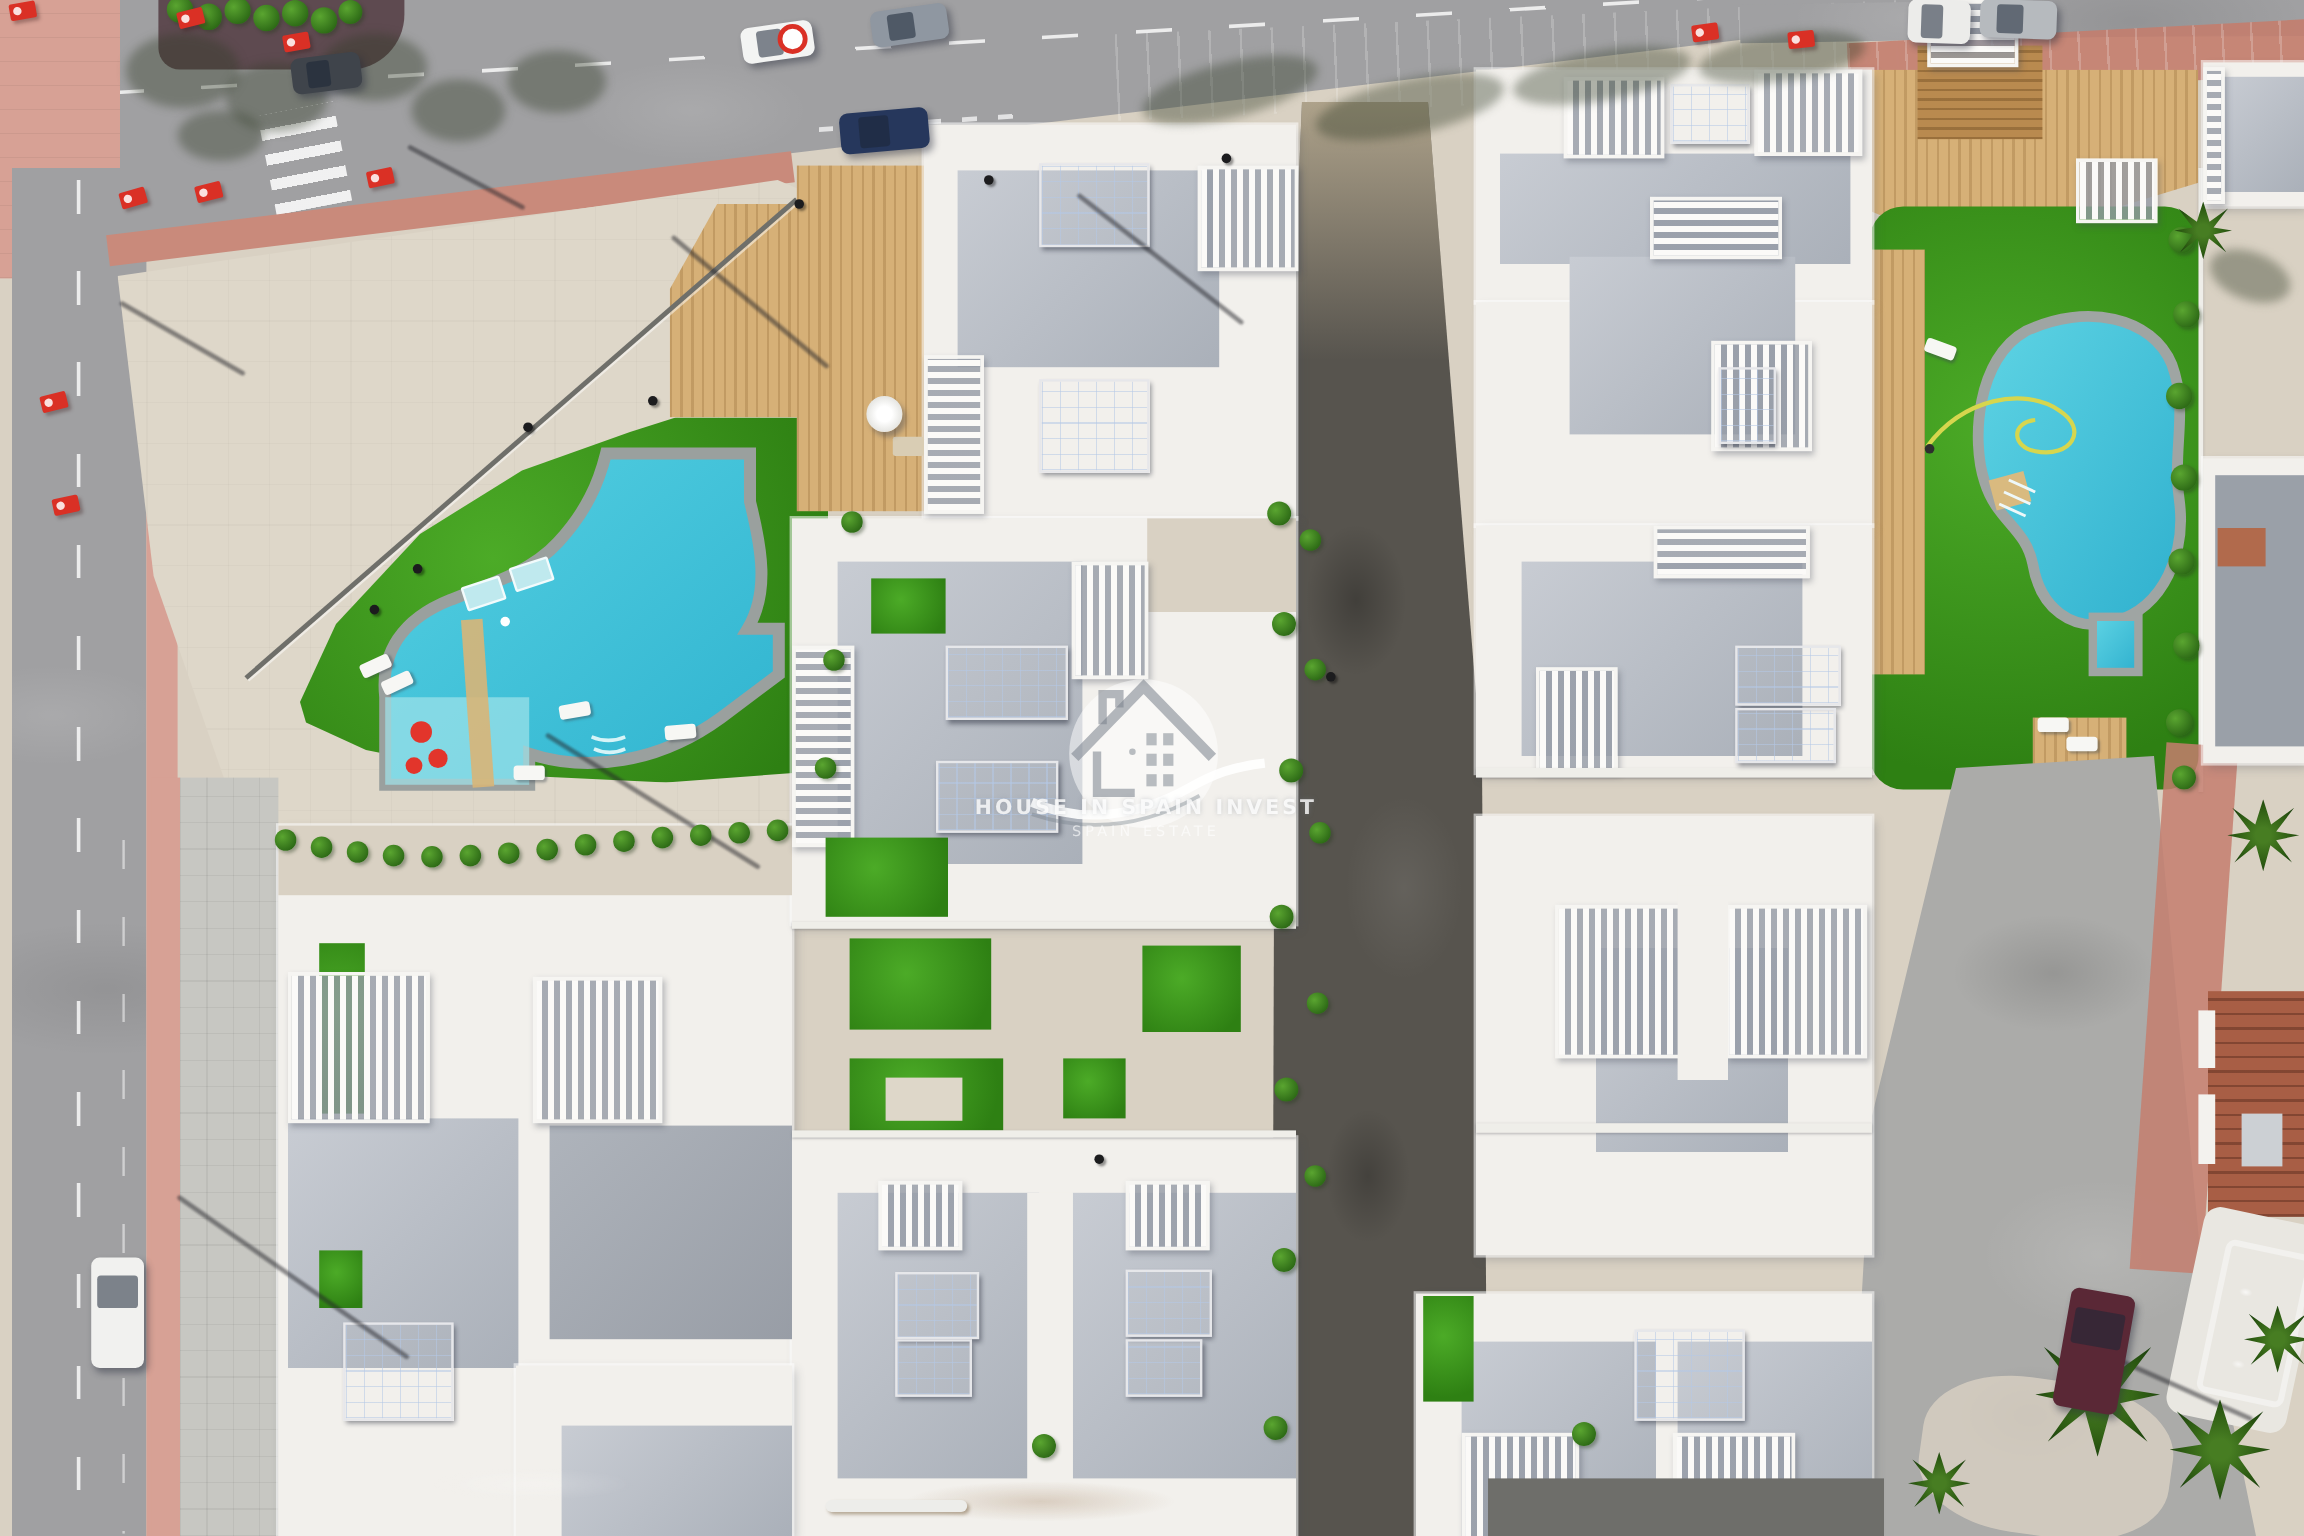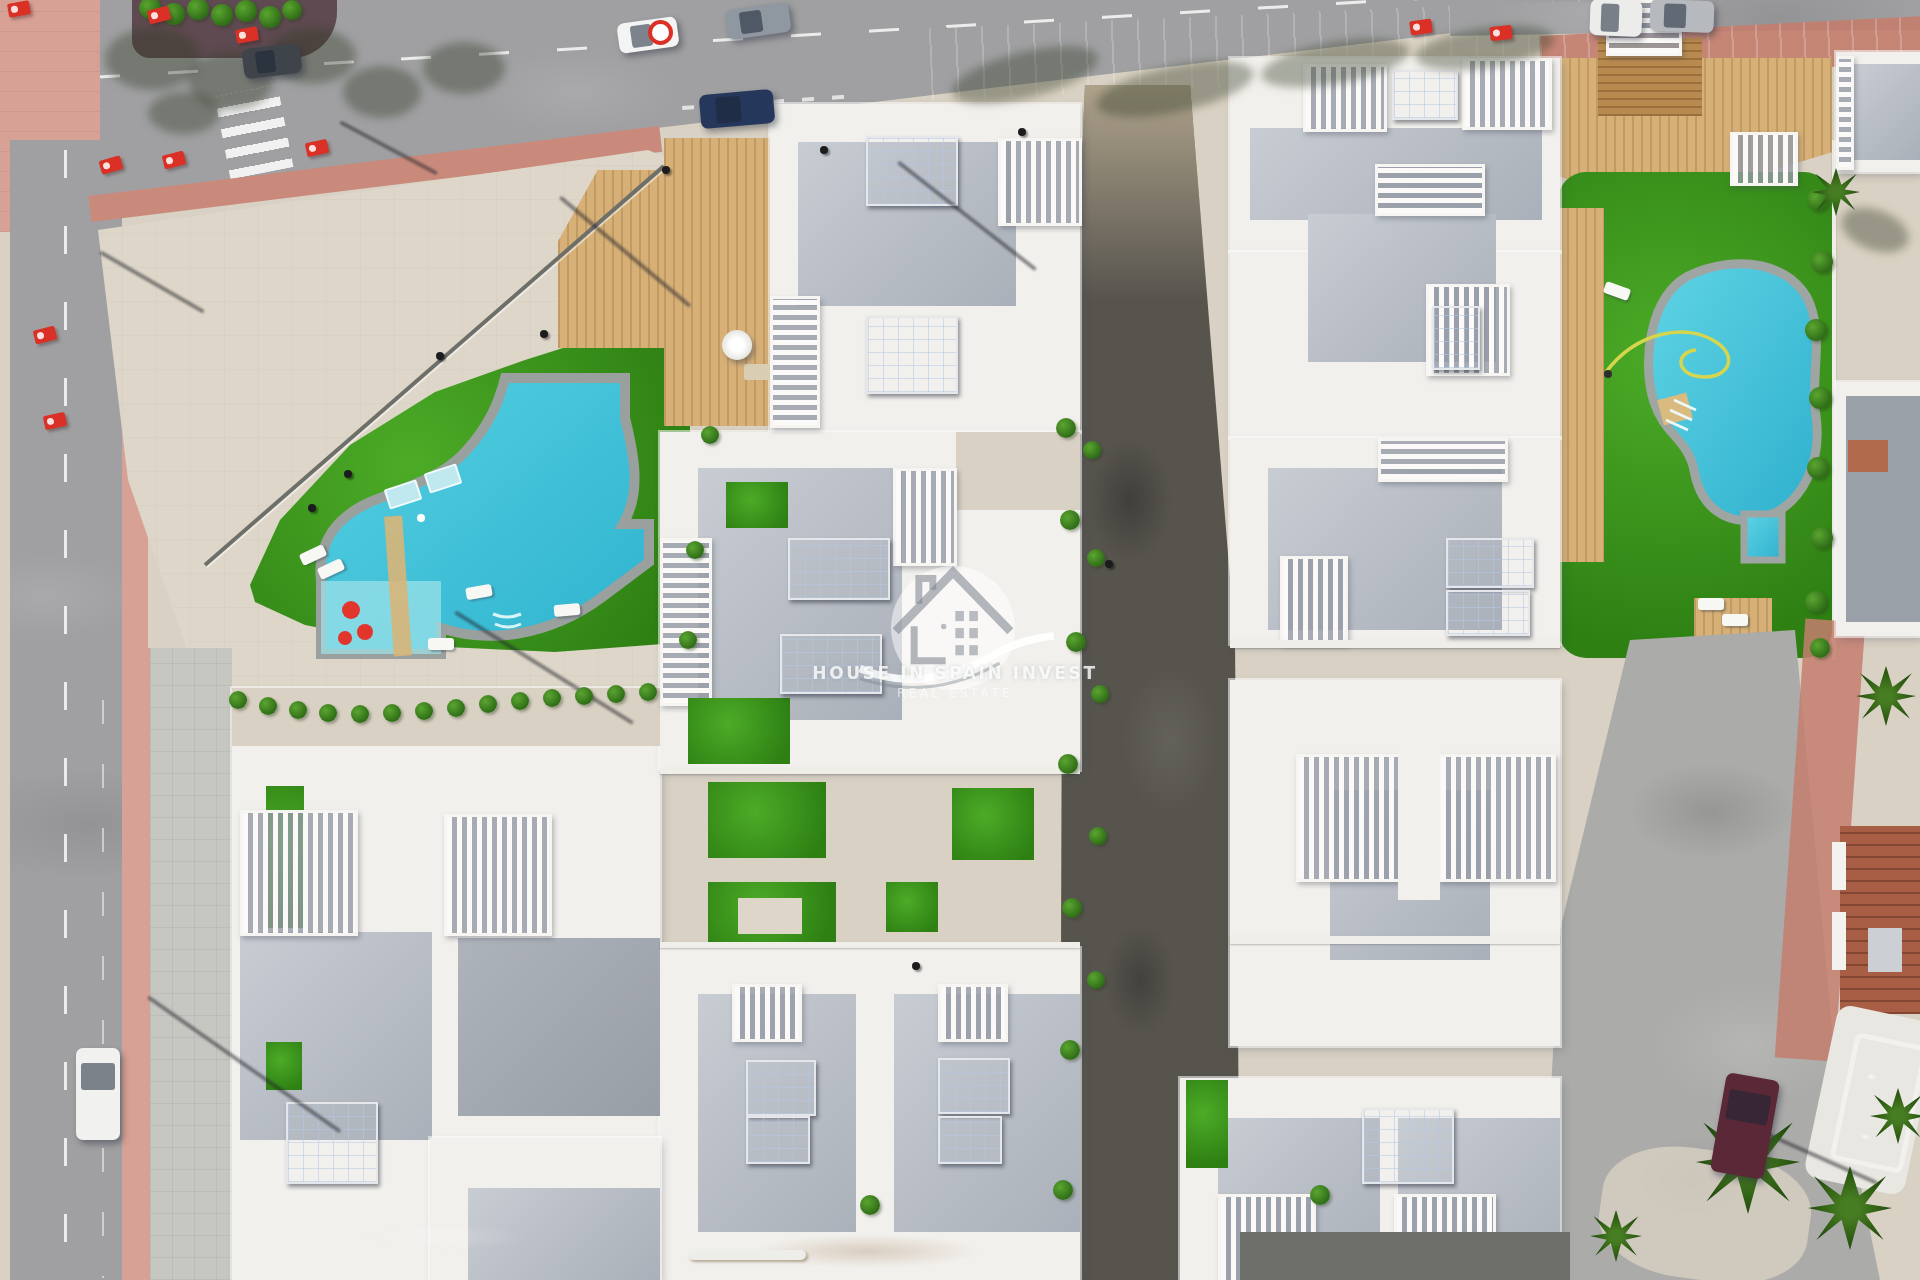--- a/index.html
+++ b/index.html
@@ -422,15 +422,15 @@
         <rect x="103" y="98" width="11" height="13"></rect>
           <rect x="121" y="98" width="11" height="13"></rect>
         <rect x="103" y="120" width="11" height="13"></rect>
           <rect x="121" y="120" width="11" height="13"></rect>
         <circle cx="88" cy="96" r="3.5"></circle>
       </g>
       <path d="M-20 150 C 30 172 90 168 150 134 C 175 120 195 112 230 108" stroke="rgba(255,255,255,.9)" stroke-width="10" fill="none"></path>
       <path d="M-20 163 C 40 183 100 177 160 143" stroke="rgba(120,130,140,.4)" stroke-width="4" fill="none"></path>
     </svg>
     <div class="wm-title">HOUSE IN SPAIN INVEST</div>
-    <div class="wm-sub">REAL ESTATE</div>
+    <div class="wm-sub">SPAIN ESTATE</div>
   </div>
 </div>
 
 </body></html>

